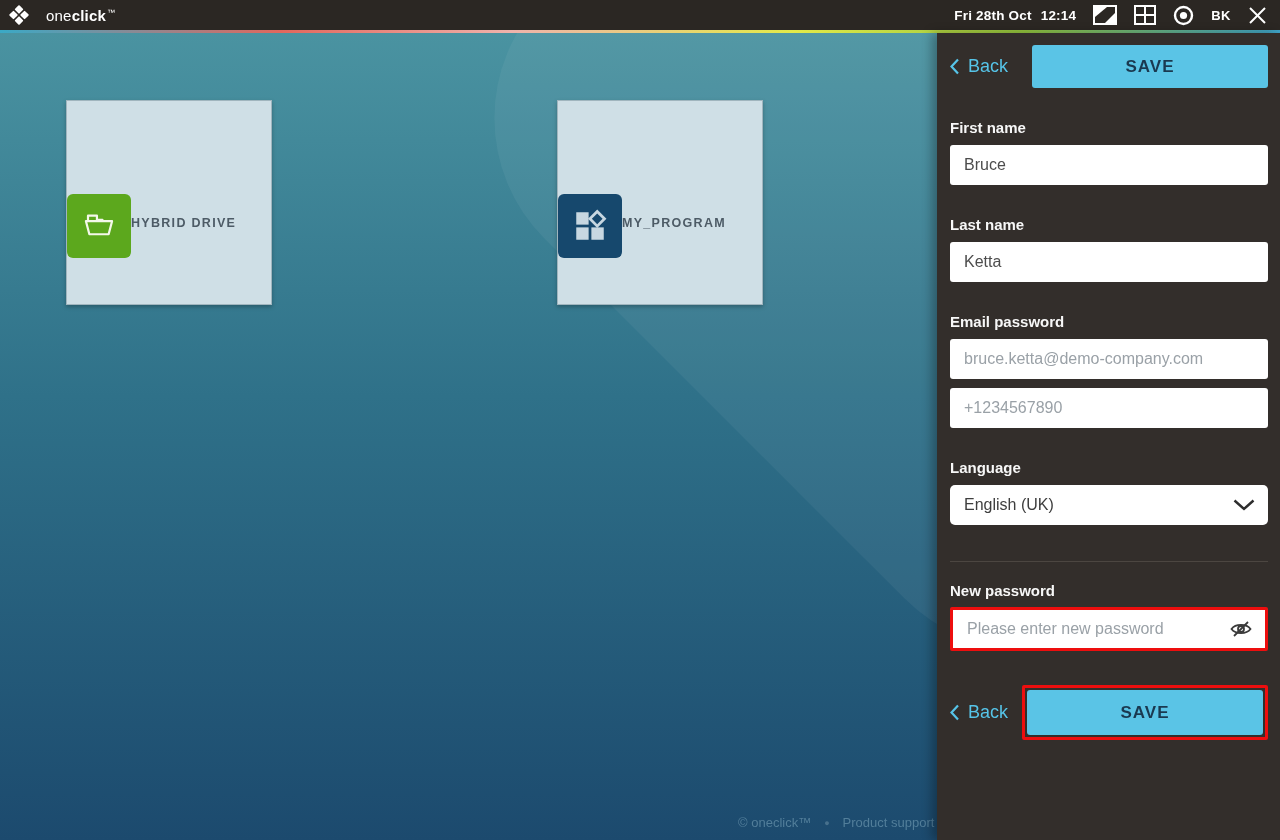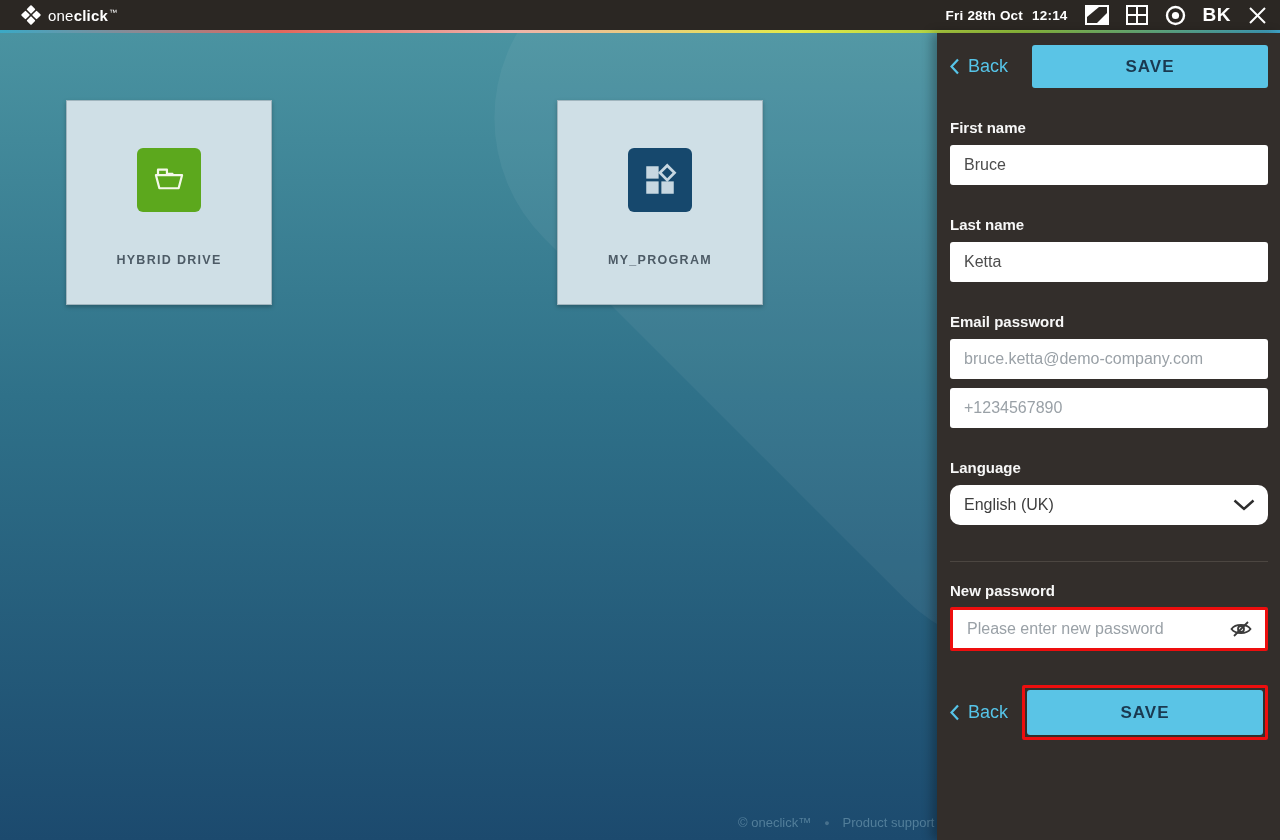--- a/index.html
+++ b/index.html
@@ -7,21 +7,21 @@
   body {
     width:1280px; height:840px; overflow:hidden; position:relative;
     font-family:"Liberation Sans", sans-serif; background:#2b2723;
   }
 
   
   .topbar {
     position:absolute; top:0; left:0; right:0; height:30px;
     background:#2b2723; color:#fff; display:flex; align-items:center;
   }
-  .brand { display:flex; align-items:center; gap:7px; padding-left:9px;margin-left:12px; }
+  .brand { display:flex; align-items:center; gap:17px; padding-left:9px; }
   .brand-text { font-size:15px; letter-spacing:.2px; }
   .brand-text .light { font-weight:400; }
   .brand-text .bold  { font-weight:700; }
   .brand-tm { font-size:8px; vertical-align:6px; margin-left:1px; }
   .topbar-right { margin-left:auto; display:flex; align-items:center; gap:17px; padding-right:13px; }
   .clock { display:flex; gap:9px; font-size:13.5px; font-weight:700; letter-spacing:.2px; }
   .tb-icon { display:flex; align-items:center; justify-content:center; cursor:pointer; }
 
   
   .rainbow {
@@ -37,21 +37,21 @@
   }
   .watermark {
     position:absolute; width:850px; height:850px; left:600px; top:-340px;
     transform:rotate(45deg); border-radius:170px;
     background:rgba(255,255,255,0.05);
   }
   .tile {
     position:absolute; top:67px; width:206px; height:205px;
     background:#cfdfe6; border:1px solid #a0b5be;
     box-shadow:0 2px 4px rgba(0,0,0,.25);
-    display:flex; flex-direction:column; align-items:center; cursor:pointer;
+    display:flex; flex-direction:row; align-items:center; cursor:pointer;
   }
   .tile-1 { left:66px; } .tile-2 { left:311px; } .tile-3 { left:557px; }
   .app-icon {
     margin-top:47px; width:64px; height:64px; border-radius:6px;
     display:flex; align-items:center; justify-content:center;
   }
   .icon-folder  { background:#5ca81d; }
   .icon-monitor { background:#ccd92e; }
   .icon-apps    { background:#16486d; }
   .tile-label {
@@ -83,21 +83,21 @@
     font-family:Liberation Sans, sans-serif; display:flex; align-items:center; justify-content:center;
   }
   .field-label { margin-top:31px; font-size:15px; font-weight:700; color:#f7f7f7; }
   .text-input {
     margin-top:9px; height:40px; width:100%; border:none; border-radius:3px;
     padding:0 14px; font-size:16px; color:#4c4c4c; font-family:inherit;
     background:#fff; outline:none;
   }
   .text-input::placeholder { color:#9aa1a7; opacity:1; }
   .select-box {
-    margin-top:9px; height:40px; width:100%; background:#fff; border-radius:10px;
+    margin-top:9px; height:40px; width:100%; background:#fff; border-radius:5px;
     display:flex; align-items:center; justify-content:space-between;
     padding:0 13px 0 14px; font-size:16px; color:#3e3e3e; cursor:pointer;
   }
   .divider { margin-top:36px; border-top:1px solid #4c4641; }
   .pw-label { margin-top:20px; }
   .password-wrap {
     margin-top:8px; height:44px; border:3px solid #ed0e0e; border-radius:2px;
     background:#fff; display:flex; align-items:center; overflow:hidden;
   }
   .password-wrap .text-input { margin-top:0; height:38px; flex:1; border-radius:0; }
@@ -144,21 +144,21 @@
         <line x1="11" y1="1" x2="11" y2="19" stroke="#fff" stroke-width="2"></line>
         <line x1="1" y1="10" x2="21" y2="10" stroke="#fff" stroke-width="2"></line>
       </svg>
     </span>
     <span class="tb-icon">
       <svg width="21" height="21" viewBox="0 0 21 21">
         <circle cx="10.5" cy="10.5" r="8.5" fill="none" stroke="#fff" stroke-width="2.4"></circle>
         <circle cx="10.5" cy="10.5" r="3.6" fill="#fff"></circle>
       </svg>
     </span>
-    <span style="font-size:19px;font-weight:700;letter-spacing:.5px;cursor:pointer">BK</span>
+    <span style="font-size:13px;font-weight:700;letter-spacing:.5px;cursor:pointer">BK</span>
     <span class="tb-icon">
       <svg width="19" height="19" viewBox="0 0 19 19">
         <line x1="2" y1="2" x2="17" y2="17" stroke="#fff" stroke-width="2"></line>
         <line x1="17" y1="2" x2="2" y2="17" stroke="#fff" stroke-width="2"></line>
       </svg>
     </span>
   </div>
 </div>
 
 <div class="rainbow"></div>

